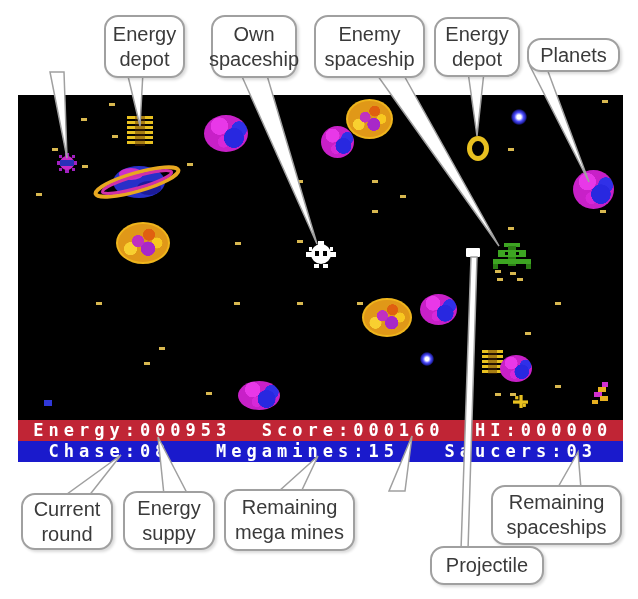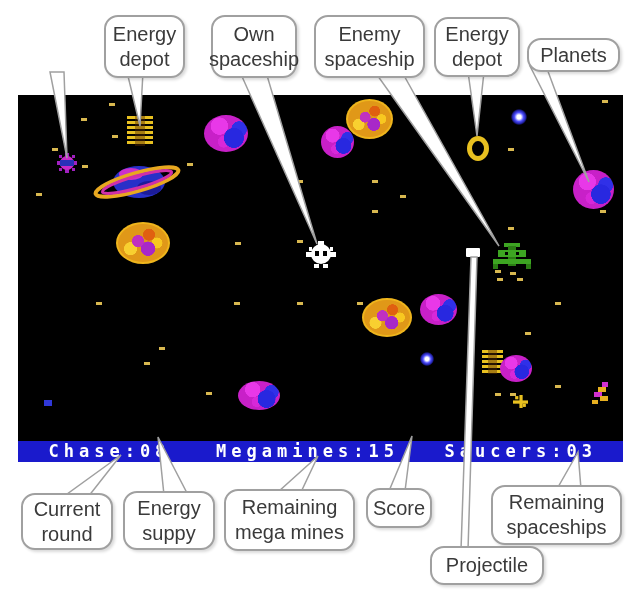--- a/index.html
+++ b/index.html
@@ -177,20 +177,23 @@
         <div class="sprite blue-dot" style="left: 26px; top: 305px; width: 8px; height: 6px;"></div>
         <div class="sprite sparkle" style="left: 495px; top: 300px; width: 15px; height: 13px;">
           <svg viewBox="0 0 14 12" preserveAspectRatio="none">
     <rect x="6" y="0" width="3" height="12" fill="#e8c020"></rect>
     <rect x="0" y="5" width="14" height="3" fill="#e8c020"></rect>
     <rect x="2" y="1" width="3" height="3" fill="#e8c020"></rect>
     <rect x="9" y="8" width="3" height="3" fill="#e8c020"></rect>
           </svg>
         </div>
       </div>
+    <div class="bar red">
+      <span id="redbar-text"> Energy:000953  Score:000160  HI:000000</span>
+    </div>
     <div class="bar blue">
       <span id="bluebar-text">  Chase:08   Megamines:15   Saucers:03</span>
     </div>
   </div>
 
   <svg class="tails" width="638" height="599">
     <polygon points="67,158 50,72 64,72"></polygon>
     <polygon points="140,126 127,72 143,72"></polygon>
     <polygon points="317,244 240,72 266,72"></polygon>
     <polygon points="499,246 375,72 402,72"></polygon>
@@ -228,23 +231,20 @@
 round</span>
     </div>
   <div class="bubble" id="co-energy-suppy">
     <span>Energy
 suppy</span>
     </div>
   <div class="bubble" id="co-remaining-mega-mines">
     <span>Remaining
 mega mines</span>
     </div>
-  <div class="bubble" id="co-score">
-    <span>Score</span>
-    </div>
   <div class="bubble" id="co-remaining-spaceships">
     <span>Remaining
 spaceships</span>
     </div>
   <div class="bubble" id="co-projectile">
     <span>Projectile</span>
     </div>
 </div>
 
 </body></html>

